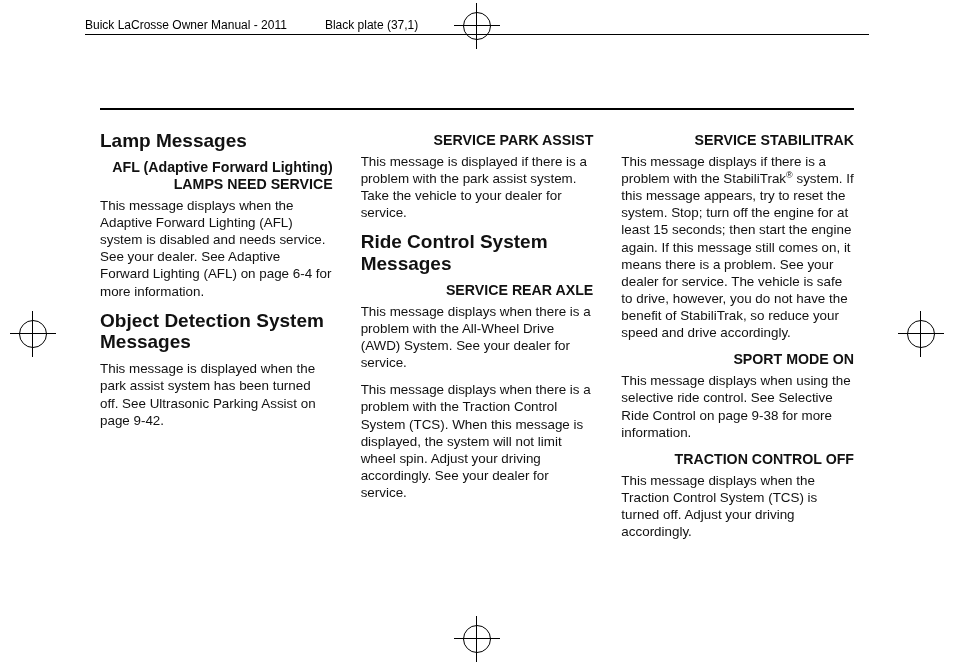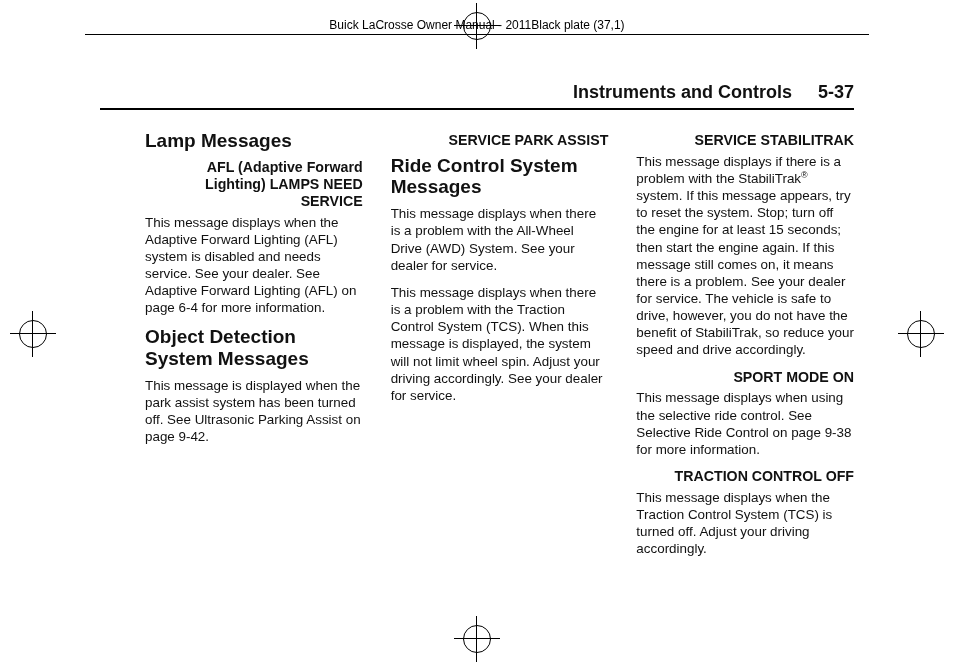--- a/index.html
+++ b/index.html
@@ -50,26 +50,26 @@
   .reg-left { top: 311px; left: 10px; }
   .reg-right { top: 311px; right: 10px; }
 
   
   .top-meta {
     position: absolute;
     top: 18px;
     left: 85px;
     right: 85px;
     display: flex;
-    justify-content: center;
+    justify-content: flex-start;
     font-size: 12px;
     color: #000;
   }
   .top-meta .left { text-align: left; }
-  .top-meta .right { text-align: right; }
+  .top-meta .right { text-align: right; margin-left: 38px; }
   .top-meta-underline {
     position: absolute;
     top: 34px;
     left: 85px;
     right: 85px;
     height: 1px;
     background: #000;
   }
 
   
@@ -96,21 +96,20 @@
   }
 
   
   .body {
     position: absolute;
     top: 124px;
     left: 100px;
     right: 100px;
     display: flex;
     gap: 28px;
-    margin-left: 45px;
   }
   .col {
     flex: 1 1 0;
     min-width: 0;
     font-size: 13.4px;
     line-height: 1.28;
   }
   .h-section {
     font-weight: bold;
     font-size: 19px;
@@ -163,46 +162,44 @@
       <div class="inner-cross-h"></div>
       <div class="inner-cross-v"></div>
   </div>
 
   <div class="top-meta">
     <span class="left">Buick LaCrosse Owner Manual - 2011</span>
     <span class="right">Black plate (37,1)</span>
   </div>
   <div class="top-meta-underline"></div>
 
-  <div class="header-row">
-    <span>Instruments and Controls</span>
-    <span>5-37</span>
-  </div>
   <div class="header-rule"></div>
 
   <div class="body">
 
     <div class="col">
       <div class="h-section">Lamp Messages</div>
       <div class="h-msg">AFL (Adaptive Forward Lighting) LAMPS NEED SERVICE</div>
       <p>
         <span>This message displays when the Adaptive Forward Lighting (AFL) system is disabled and needs service. See your dealer. See </span><span class="ital">Adaptive Forward Lighting (AFL) on page 6-4</span><span> for more information.</span>
       </p>
 
       <div class="h-section">Object Detection System Messages</div>
       <p>
         <span>This message is displayed when the park assist system has been turned off. See </span><span class="ital">Ultrasonic Parking Assist on page 9-42</span><span>.</span>
       </p>
     </div>
 
     <div class="col">
       <div class="h-msg">SERVICE PARK ASSIST</div>
+      <p>This message is displayed if there is a problem with the park assist system. Take the vehicle to your dealer for service.</p>
 
       <div class="h-section">Ride Control System Messages</div>
 
+      <div class="h-msg">SERVICE REAR AXLE</div>
       <p>This message displays when there is a problem with the All-Wheel Drive (AWD) System. See your dealer for service.</p>
 
       <p>This message displays when there is a problem with the Traction Control System (TCS). When this message is displayed, the system will not limit wheel spin. Adjust your driving accordingly. See your dealer for service.</p>
     </div>
 
     <div class="col">
       <div class="h-msg">SERVICE STABILITRAK</div>
       <p>
         <span>This message displays if there is a problem with the StabiliTrak</span><sup>®</sup><span> system. If this message appears, try to reset the system. Stop; turn off the engine for at least 15 seconds; then start the engine again. If this message still comes on, it means there is a problem. See your dealer for service. The vehicle is safe to drive, however, you do not have the benefit of StabiliTrak, so reduce your speed and drive accordingly.</span>
       </p>

